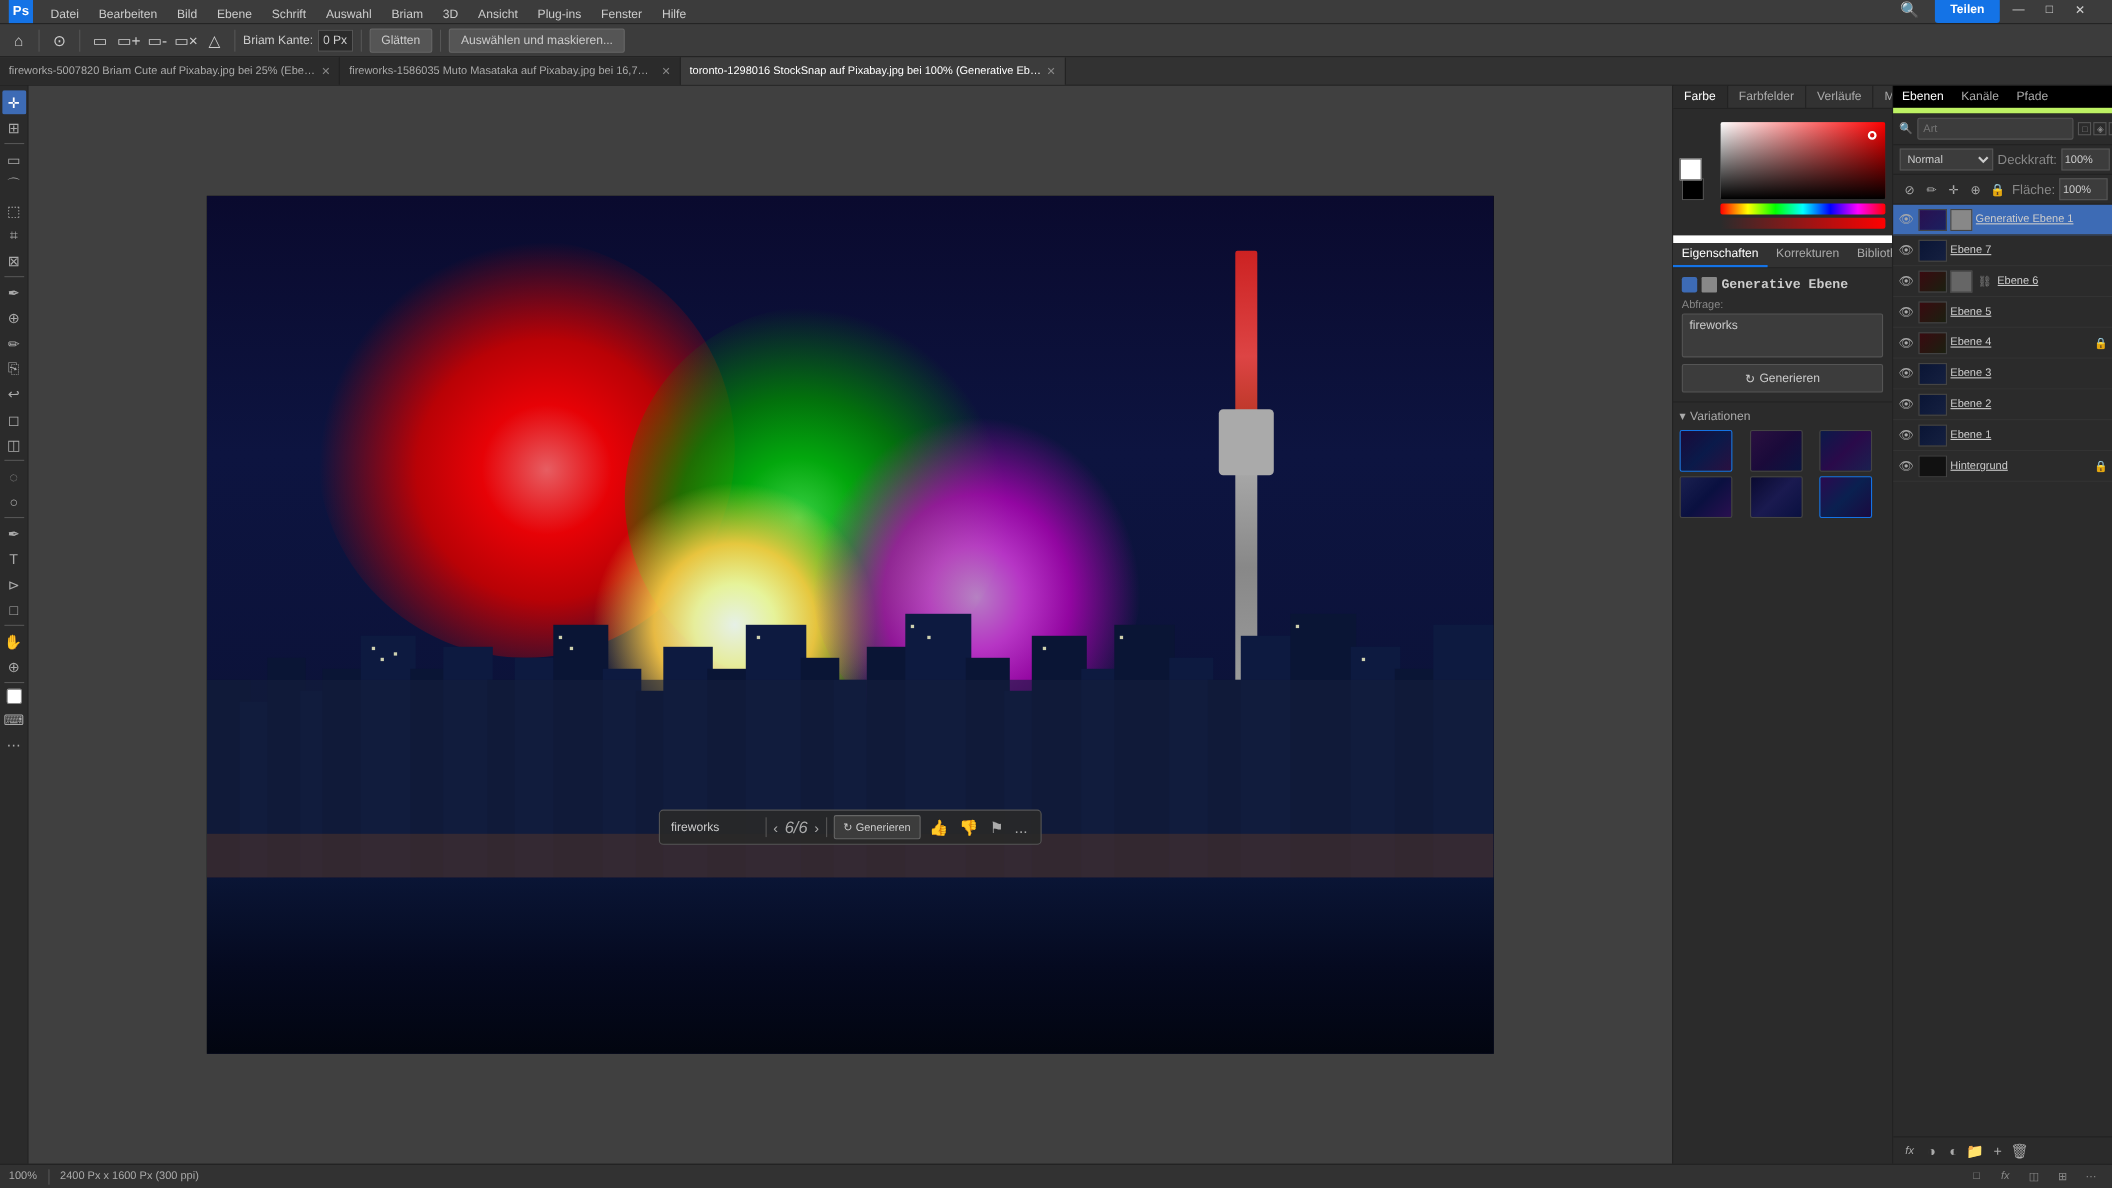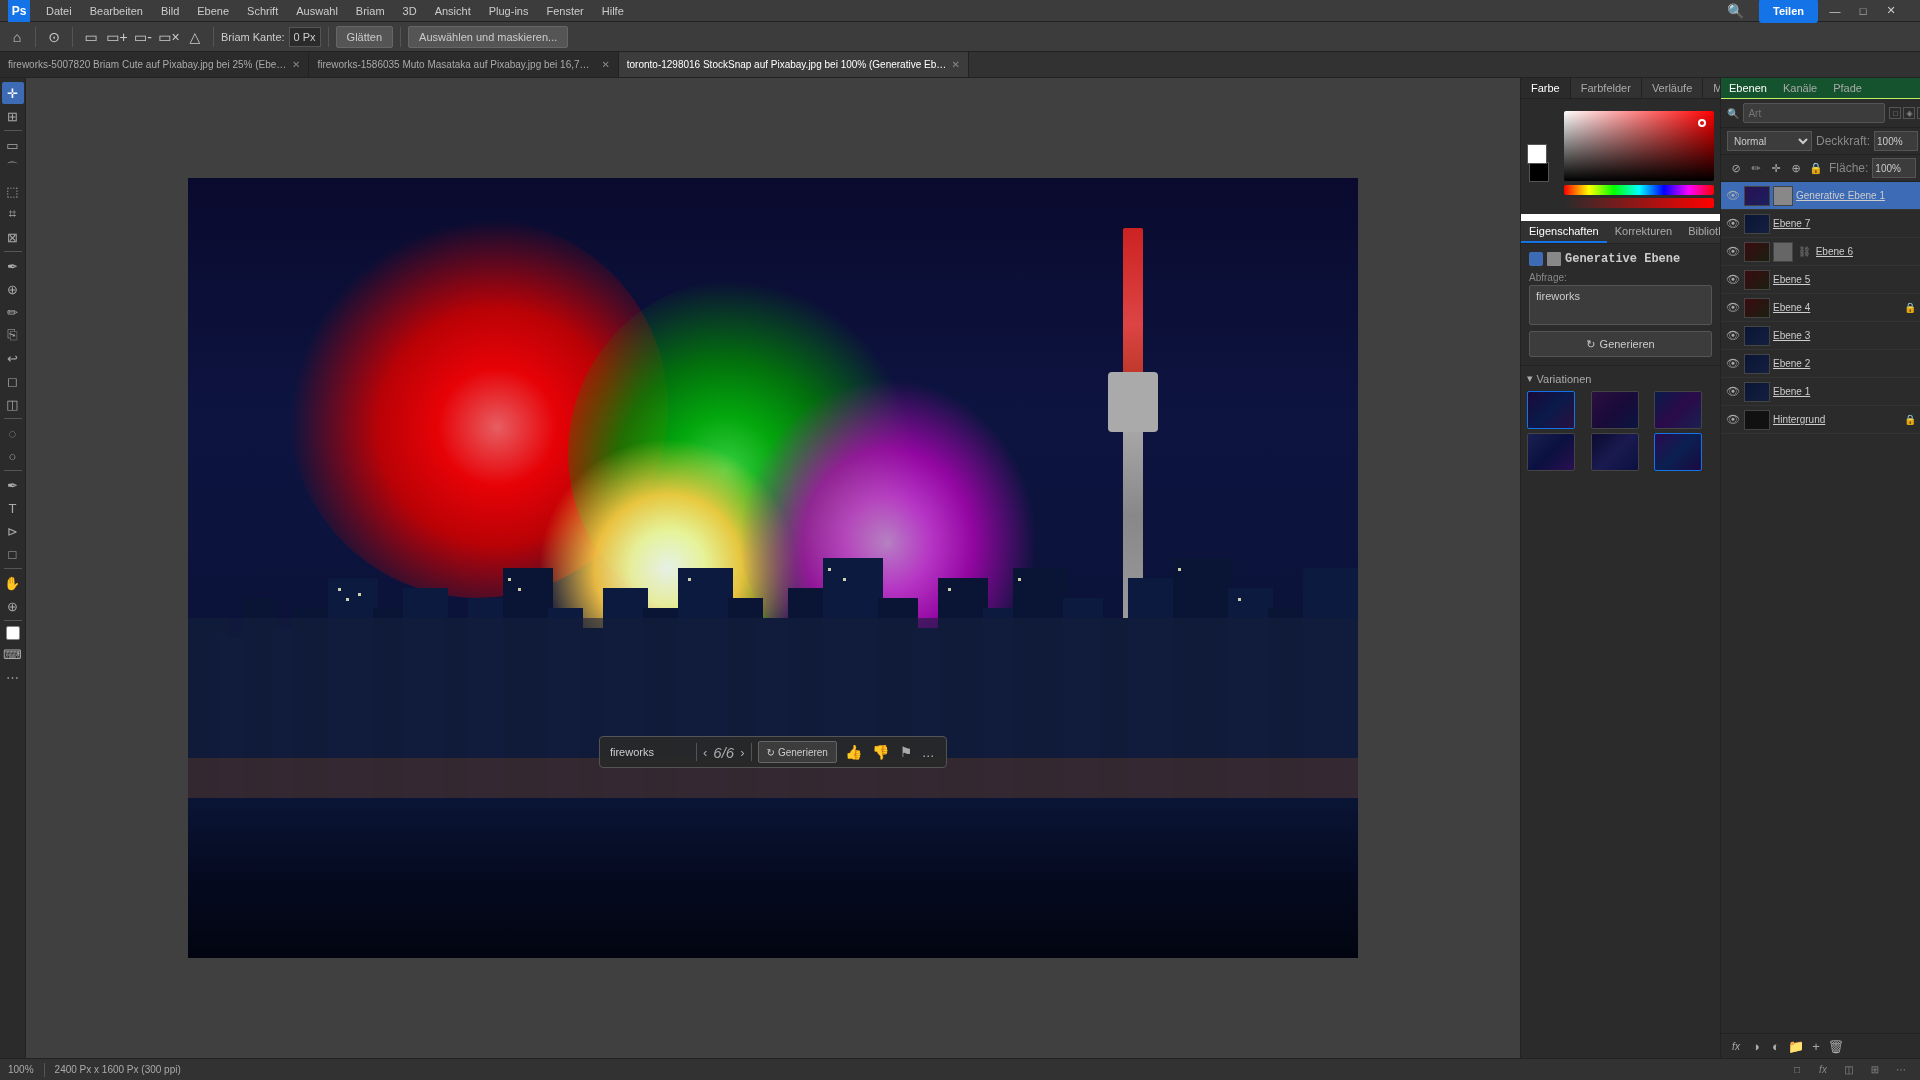--- a/index.html
+++ b/index.html
@@ -1,20 +1,20 @@
 <!DOCTYPE html>
 <html><head>
   <meta charset="utf-8">
   <style>
     * { margin: 0; padding: 0; box-sizing: border-box; }
     body { width: 1920px; height: 1080px; overflow: hidden; background: #2b2b2b; font-family: 'Arial', sans-serif; font-size: 11px; color: #ccc; user-select: none; }
 
     
     #menubar {
-      width: 100%; height: 22px; background: #3c3c3c; display: flex; align-items: center;
+      width: 100%; height: 22px; background: #3c3c3c; display: flex; align-items: flex-end;
       border-bottom: 1px solid #222; padding: 0 8px; gap: 2px;
     }
     .app-logo { width: 22px; height: 22px; background: #1473e6; display: flex; align-items: center; justify-content: center; margin-right: 6px; font-size: 12px; font-weight: bold; color: white; }
     .menu-item { padding: 2px 8px; color: #ccc; cursor: pointer; font-size: 11px; }
 
     
     #toolbar {
       width: 100%; height: 30px; background: #3c3c3c; display: flex; align-items: center;
       border-bottom: 1px solid #222; padding: 0 6px; gap: 4px;
     }
@@ -127,21 +127,21 @@
     .variation-thumb.active { border-color: #1473e6; }
     .vt-1 { background: linear-gradient(135deg, #1a0a3a 0%, #0a1a4a 50%, #2a1040 100%); }
     .vt-2 { background: linear-gradient(135deg, #2a1040 0%, #1a0a3a 50%, #0a1540 100%); }
     .vt-3 { background: linear-gradient(135deg, #0a1a4a 0%, #2a0a4a 50%, #1a2050 100%); }
     .vt-4 { background: linear-gradient(135deg, #1a2050 0%, #0a1040 50%, #2a1050 100%); }
     .vt-5 { background: linear-gradient(135deg, #0a0a30 0%, #1a1a50 50%, #0a1040 100%); }
     .vt-6 { background: linear-gradient(135deg, #2a0a50 0%, #0a2050 50%, #1a0a40 100%); }
 
     
     #layers-panel { width: 200px; background: #2b2b2b; border-left: 1px solid #222; display: flex; flex-direction: column; flex-shrink: 0; }
-    .layers-tabs { display: flex; background: #14532d; border-bottom: 1px solid #bef264; }
+    .layers-tabs { display: flex; background: #000000; border-bottom: 5px solid #bef264; }
     .layers-tab { padding: 4px 8px; font-size: 11px; color: #aaa; cursor: pointer; }
     .layers-tab.active { color: #fff; }
     .layers-search { padding: 4px 6px; display: flex; align-items: center; gap: 4px; border-bottom: 1px solid #222; }
     .layers-search-input { flex: 1; background: #3c3c3c; border: 1px solid #555; color: #ccc; height: 20px; padding: 0 4px; font-size: 10px; border-radius: 2px; }
     .layers-tool-btn { width: 18px; height: 18px; background: transparent; border: none; color: #aaa; cursor: pointer; font-size: 11px; display: flex; align-items: center; justify-content: center; }
     .blend-row { display: flex; align-items: center; gap: 4px; padding: 3px 6px; border-bottom: 1px solid #222; }
     .blend-select { flex: 1; background: #3c3c3c; border: 1px solid #555; color: #ccc; height: 20px; font-size: 10px; padding: 0 2px; }
     .blend-label { color: #888; font-size: 12px; }
     .blend-value { background: #3c3c3c; border: 1px solid #555; color: #ccc; height: 20px; width: 44px; font-size: 10px; padding: 0 2px; }
     .opacity-row { display: flex; align-items: center; gap: 4px; padding: 3px 6px; border-bottom: 1px solid #222; }

